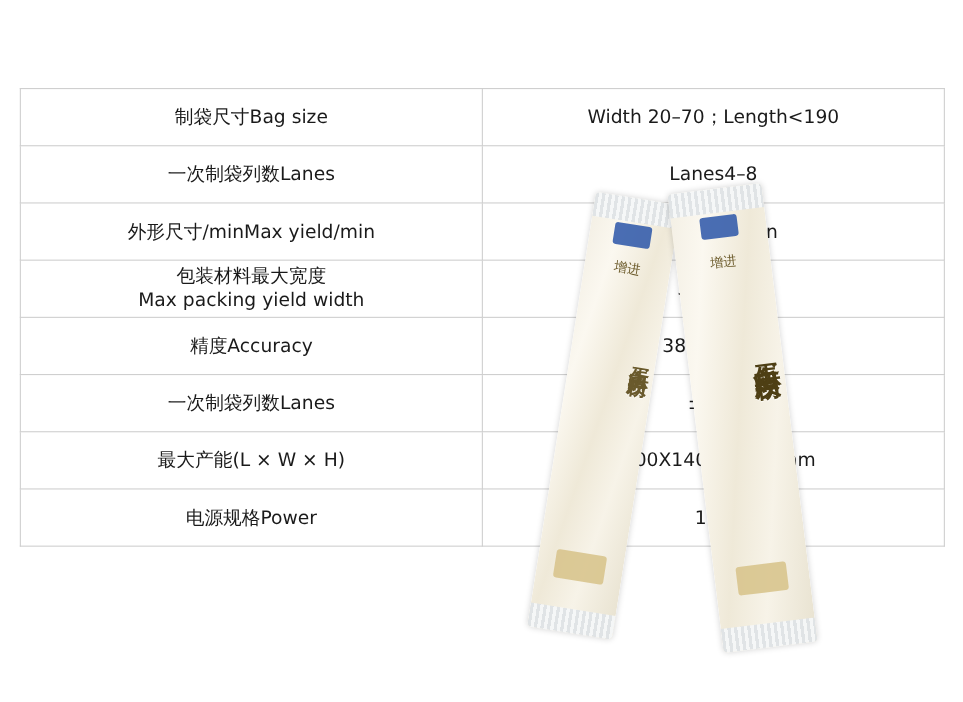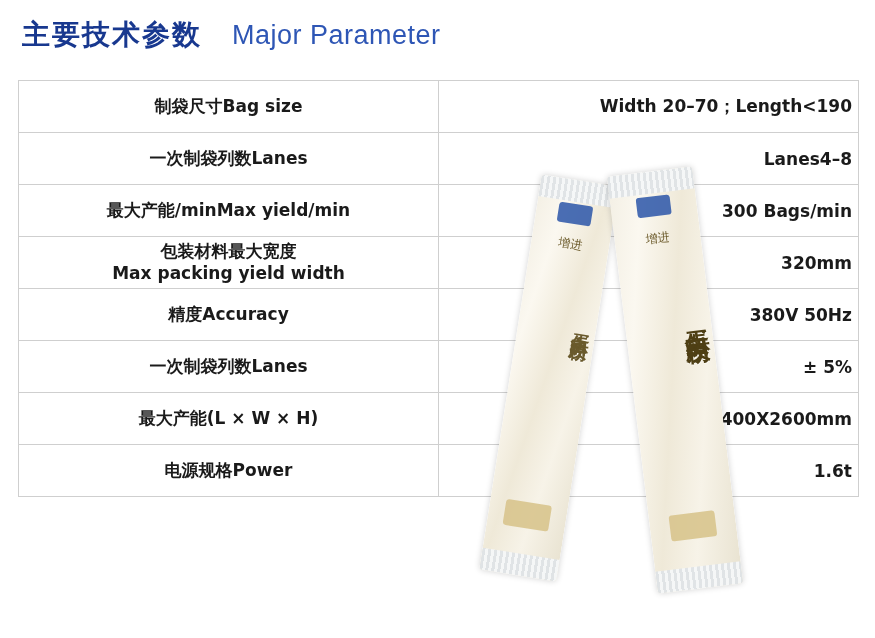--- a/index.html
+++ b/index.html
@@ -52,28 +52,26 @@
   .spec-table td {
     border: 1px solid #cfcfcf;
     height: 52px;
     vertical-align: middle;
     text-align: center;
     font-size: 17px;
     color: #1a1a1a;
     font-family: "DejaVu Sans", sans-serif;
     padding: 2px 6px;
     box-sizing: border-box;
-    font-weight: bold;
   }
   .spec-table td.col-label {
     width: 420px;
   }
   .spec-table td.col-value {
     width: 420px;
-    text-align: right;
   }
   .label-two-line {
     line-height: 1.25;
     margin-top: 31px;
   }
   .photo-layer {
     position: absolute;
     left: 470px;
     top: 170px;
     width: 390px;
@@ -169,37 +167,33 @@
   .sachet.right .vtext {
     font-size: 25px;
     color: #4e3f14;
   }
 </style>
 </head>
 <body>
 
 <div class="page">
 
-  <div class="title-row">
-    <span class="title-cn">主要技术参数</span>
-    <span class="title-en">Major Parameter</span>
-  </div>
 
   <table class="spec-table">
     <tbody>
       <tr>
         <td class="col-label">制袋尺寸Bag size</td>
         <td class="col-value">Width 20–70；Length&lt;190</td>
       </tr>
       <tr>
         <td class="col-label">一次制袋列数Lanes</td>
         <td class="col-value">Lanes4–8</td>
       </tr>
       <tr>
-        <td class="col-label">最大产能/minMax yield/min</td>
+        <td class="col-label">外形尺寸/minMax yield/min</td>
         <td class="col-value">300 Bags/min</td>
       </tr>
       <tr>
         <td class="col-label label-two-line">
           <div>包装材料最大宽度</div>
           <div>Max packing yield width</div>
         </td>
         <td class="col-value">320mm</td>
       </tr>
       <tr>

